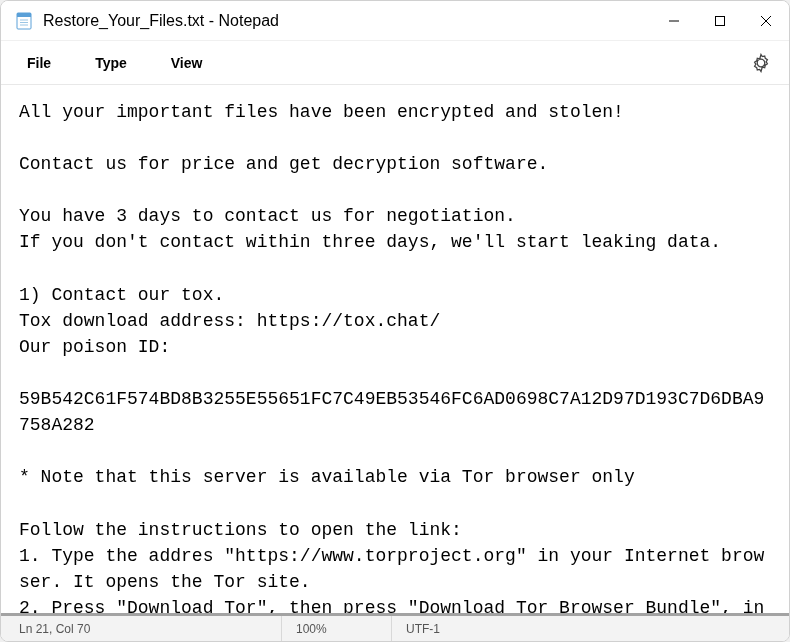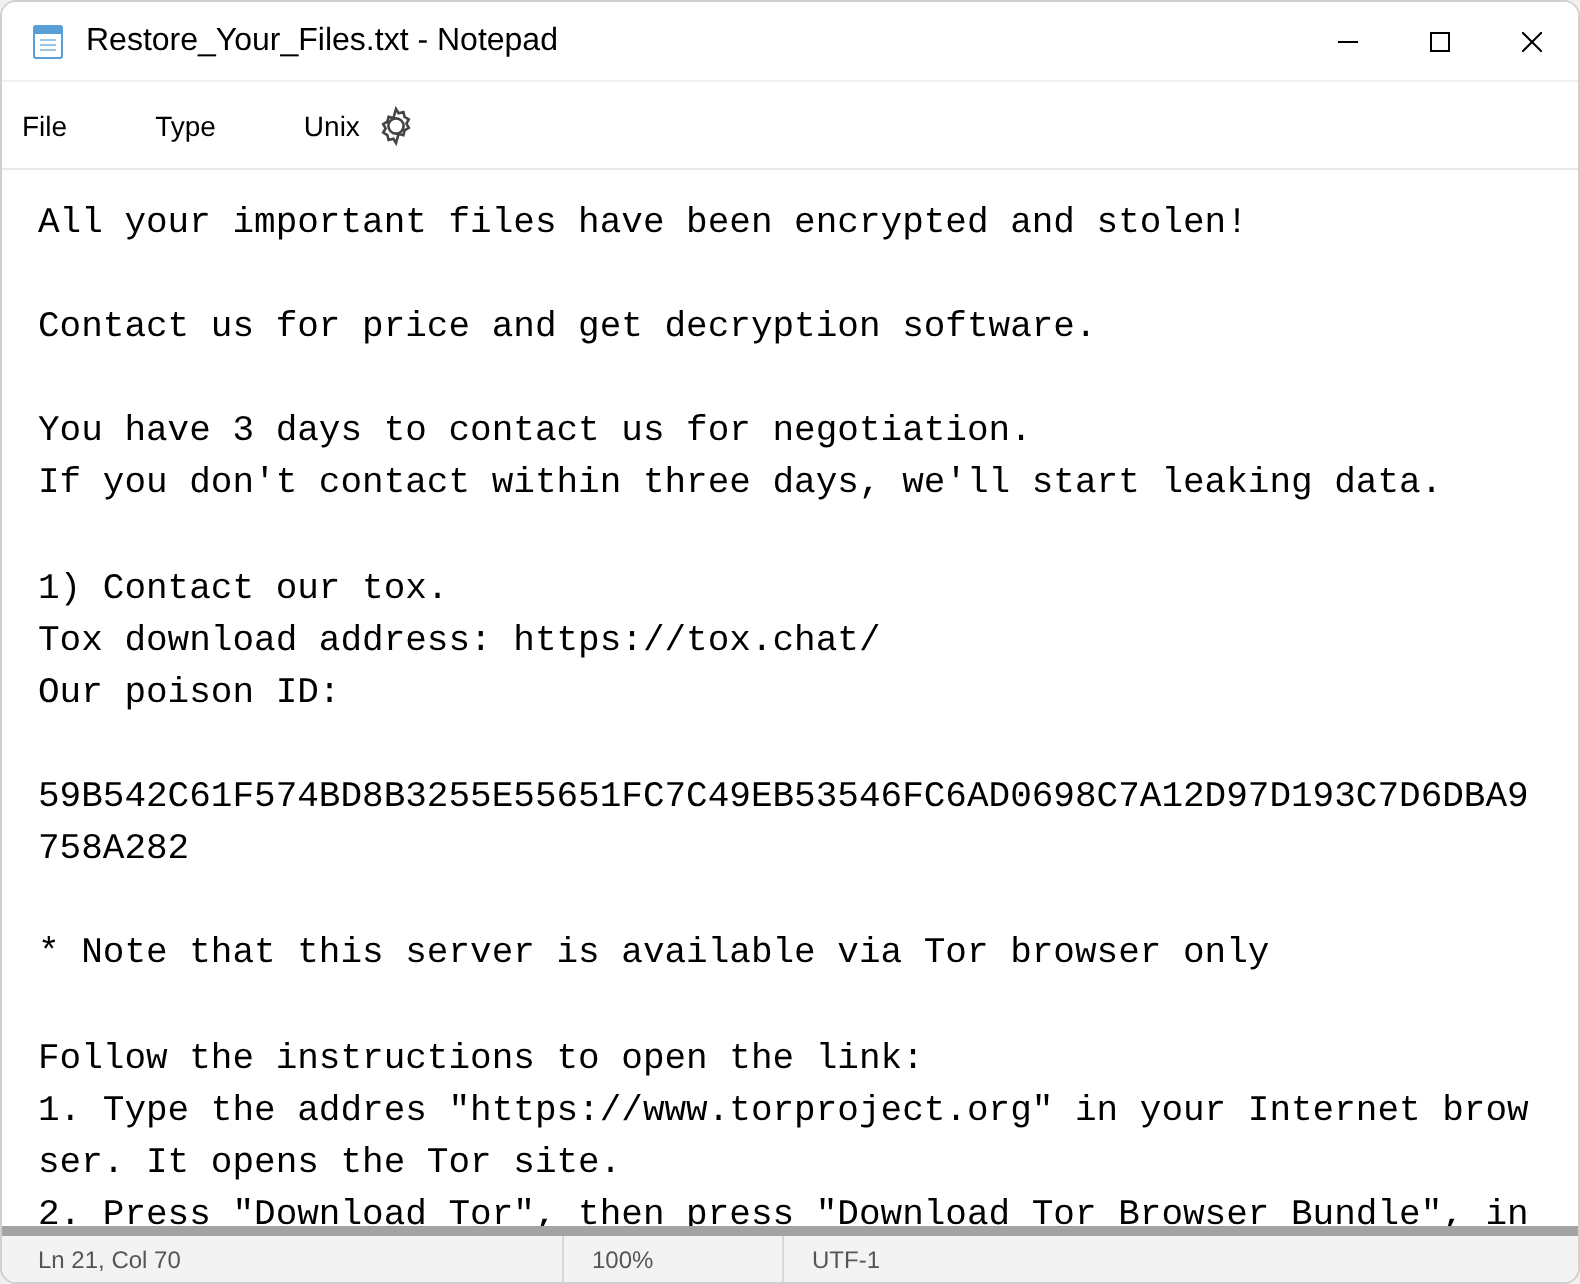--- a/index.html
+++ b/index.html
@@ -62,24 +62,25 @@
       display: flex;
       align-items: center;
       justify-content: center;
       font-size: 10px;
       color: #000;
     }
     .menubar {
       height: 44px;
       display: flex;
       align-items: center;
-      justify-content: flex-start;
-      padding: 0 18px 0 2px;
+      justify-content: space-between;
+      padding: 0 18px 0 18px;
       background: #ffffff;
       border-bottom: 1px solid #e8e8e8;
+      font-weight: bold;
     }
     .menu-items {
       display: flex;
       gap: 28px;
     }
     .menu-item {
       font-size: 14px;
       color: #000;
       padding: 4px 8px;
     }
@@ -100,21 +101,21 @@
       background: #ffffff;
       position: relative;
     }
     .content-area .caret {
       border-right: 1px solid #000;
       margin-left: -1px;
     }
     .statusbar {
       height: 28px;
       background: #f3f3f3;
-      border-top: 5px solid #a3a3a3;
+      border-top: 3px solid #a3a3a3;
       display: flex;
       align-items: center;
       font-size: 12px;
       color: #555;
     }
     .status-cell {
       padding: 0 14px;
       border-left: 1px solid #d8d8d8;
       height: 100%;
       display: flex;
@@ -164,21 +165,21 @@
             <line x1="10" y1="0" x2="0" y2="10" stroke="#000" stroke-width="1"></line>
           </svg>
       </div>
     </div>
   </div>
 
   <div class="menubar">
     <div class="menu-items">
       <span class="menu-item">File</span>
       <span class="menu-item">Type</span>
-      <span class="menu-item">Unix</span>
+      <span class="menu-item">View</span>
     </div>
     <span class="gear-icon">
       <svg viewBox="0 0 20 20" width="20" height="20">
         <path fill="none" stroke="#444" stroke-width="1.3" d="M10 6.2a3.8 3.8 0 1 0 0 7.6 3.8 3.8 0 0 0 0-7.6zM10 1.5l1.3 2.1 2.4-.6.6 2.4 2.1 1.3-1.2 2.1 1.2 2.1-2.1 1.3-.6 2.4-2.4-.6L10 18.5l-1.3-2.1-2.4.6-.6-2.4-2.1-1.3 1.2-2.1-1.2-2.1 2.1-1.3.6-2.4 2.4.6L10 1.5z"></path>
       </svg>
     </span>
   </div>
 
   <div class="content-area"><span>All your important files have been encrypted and stolen!
 

